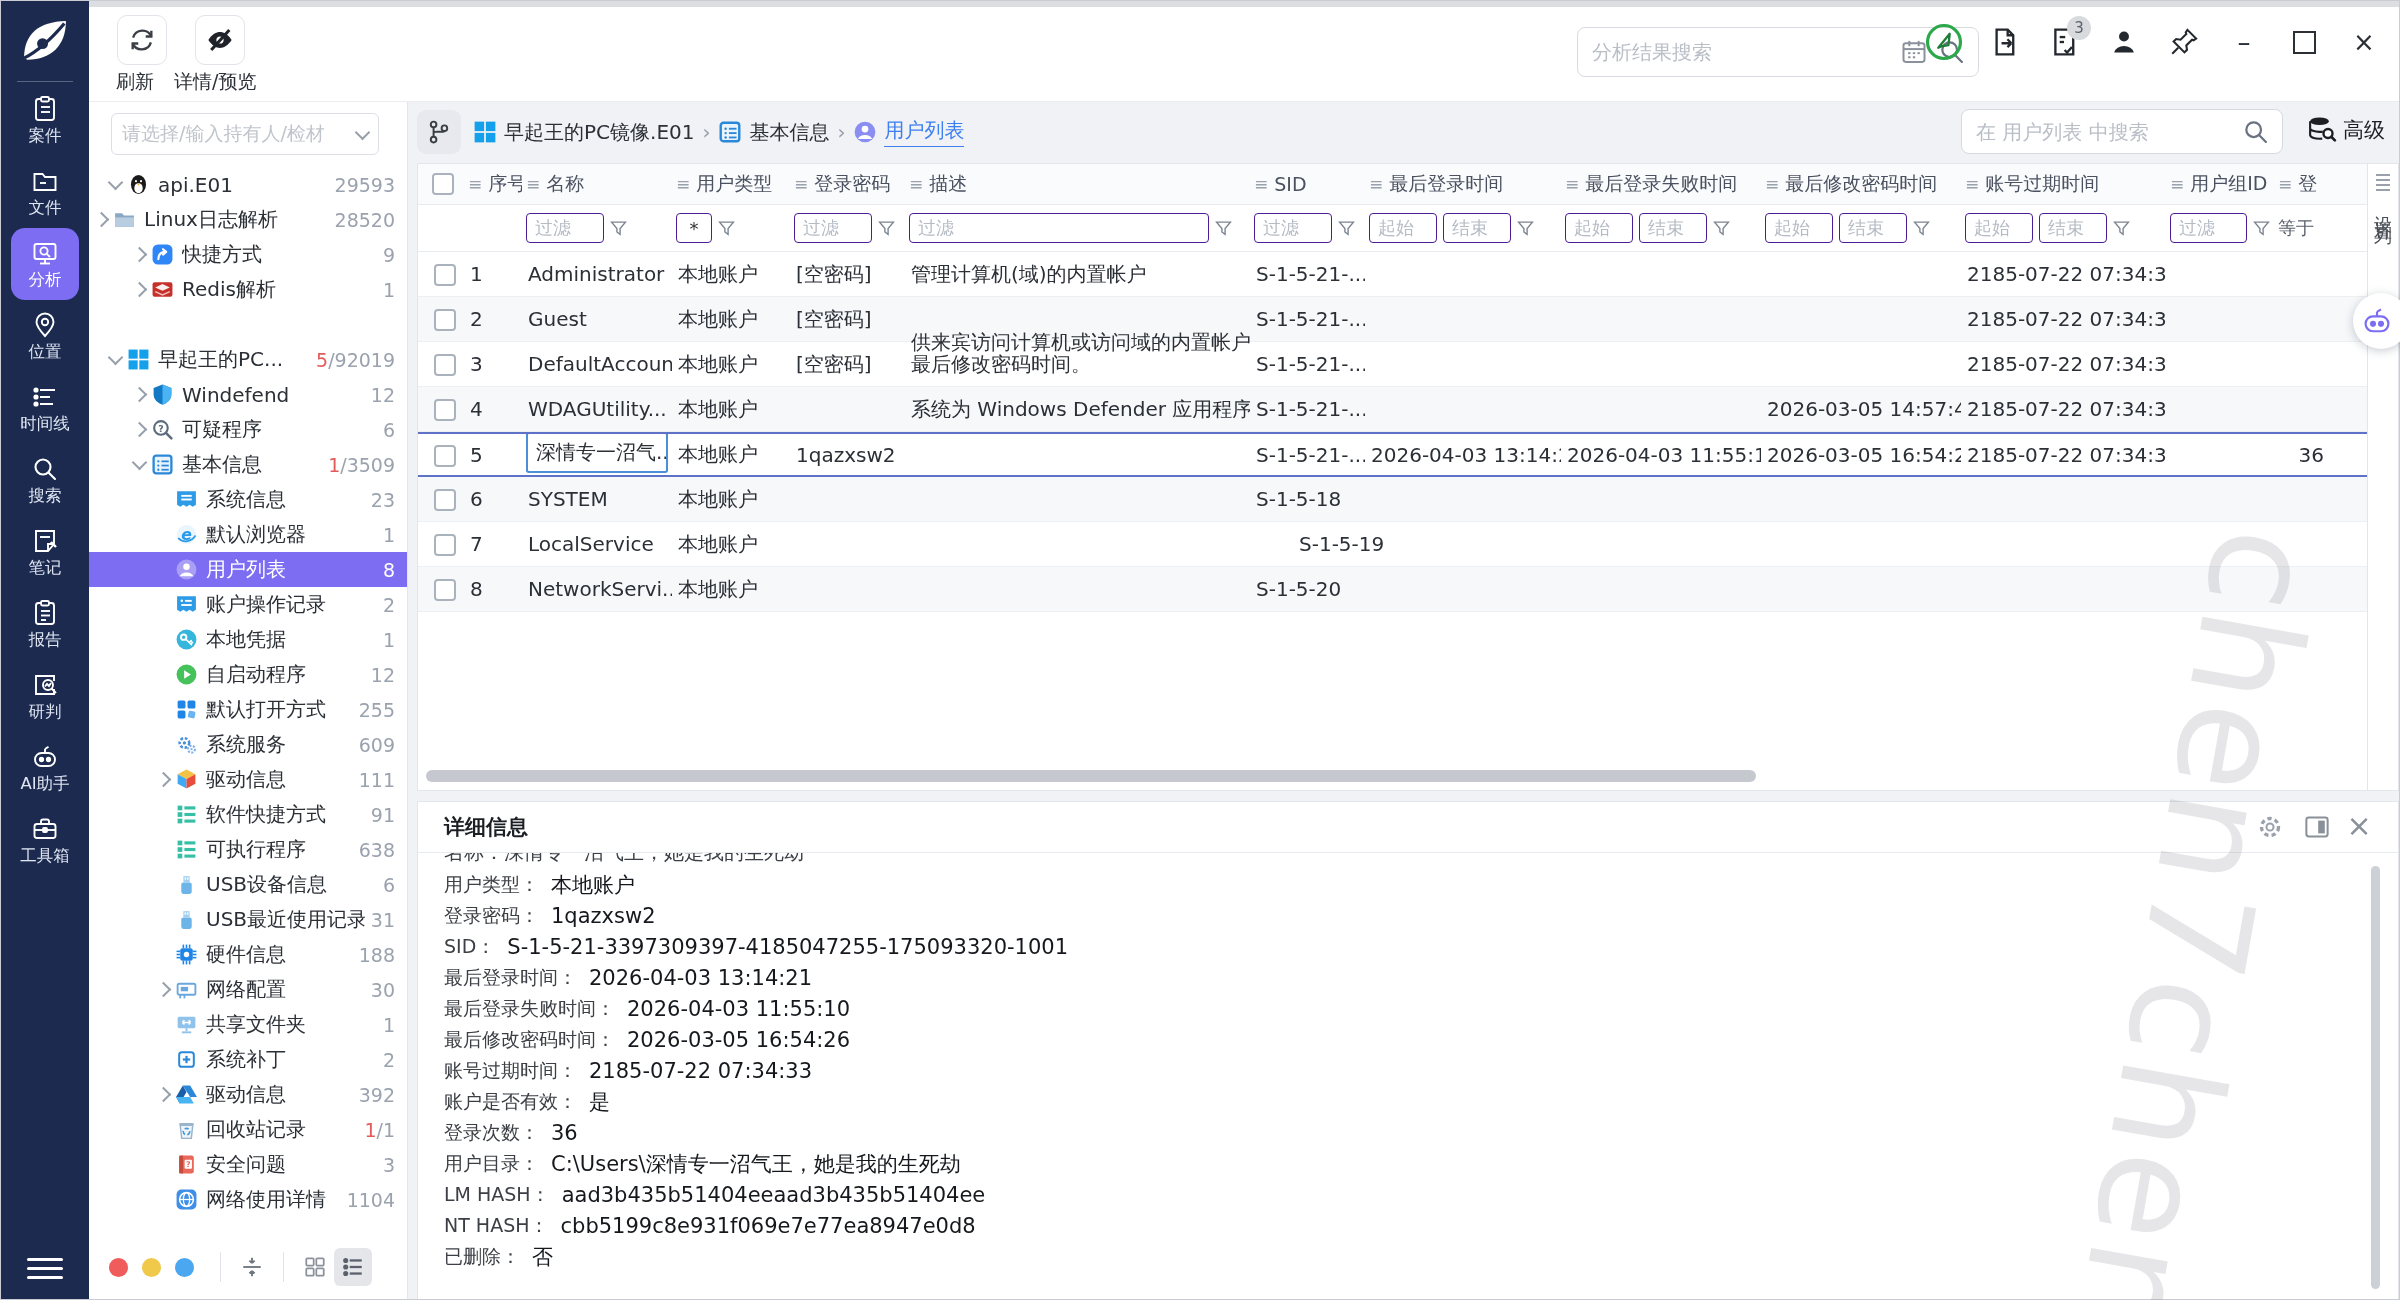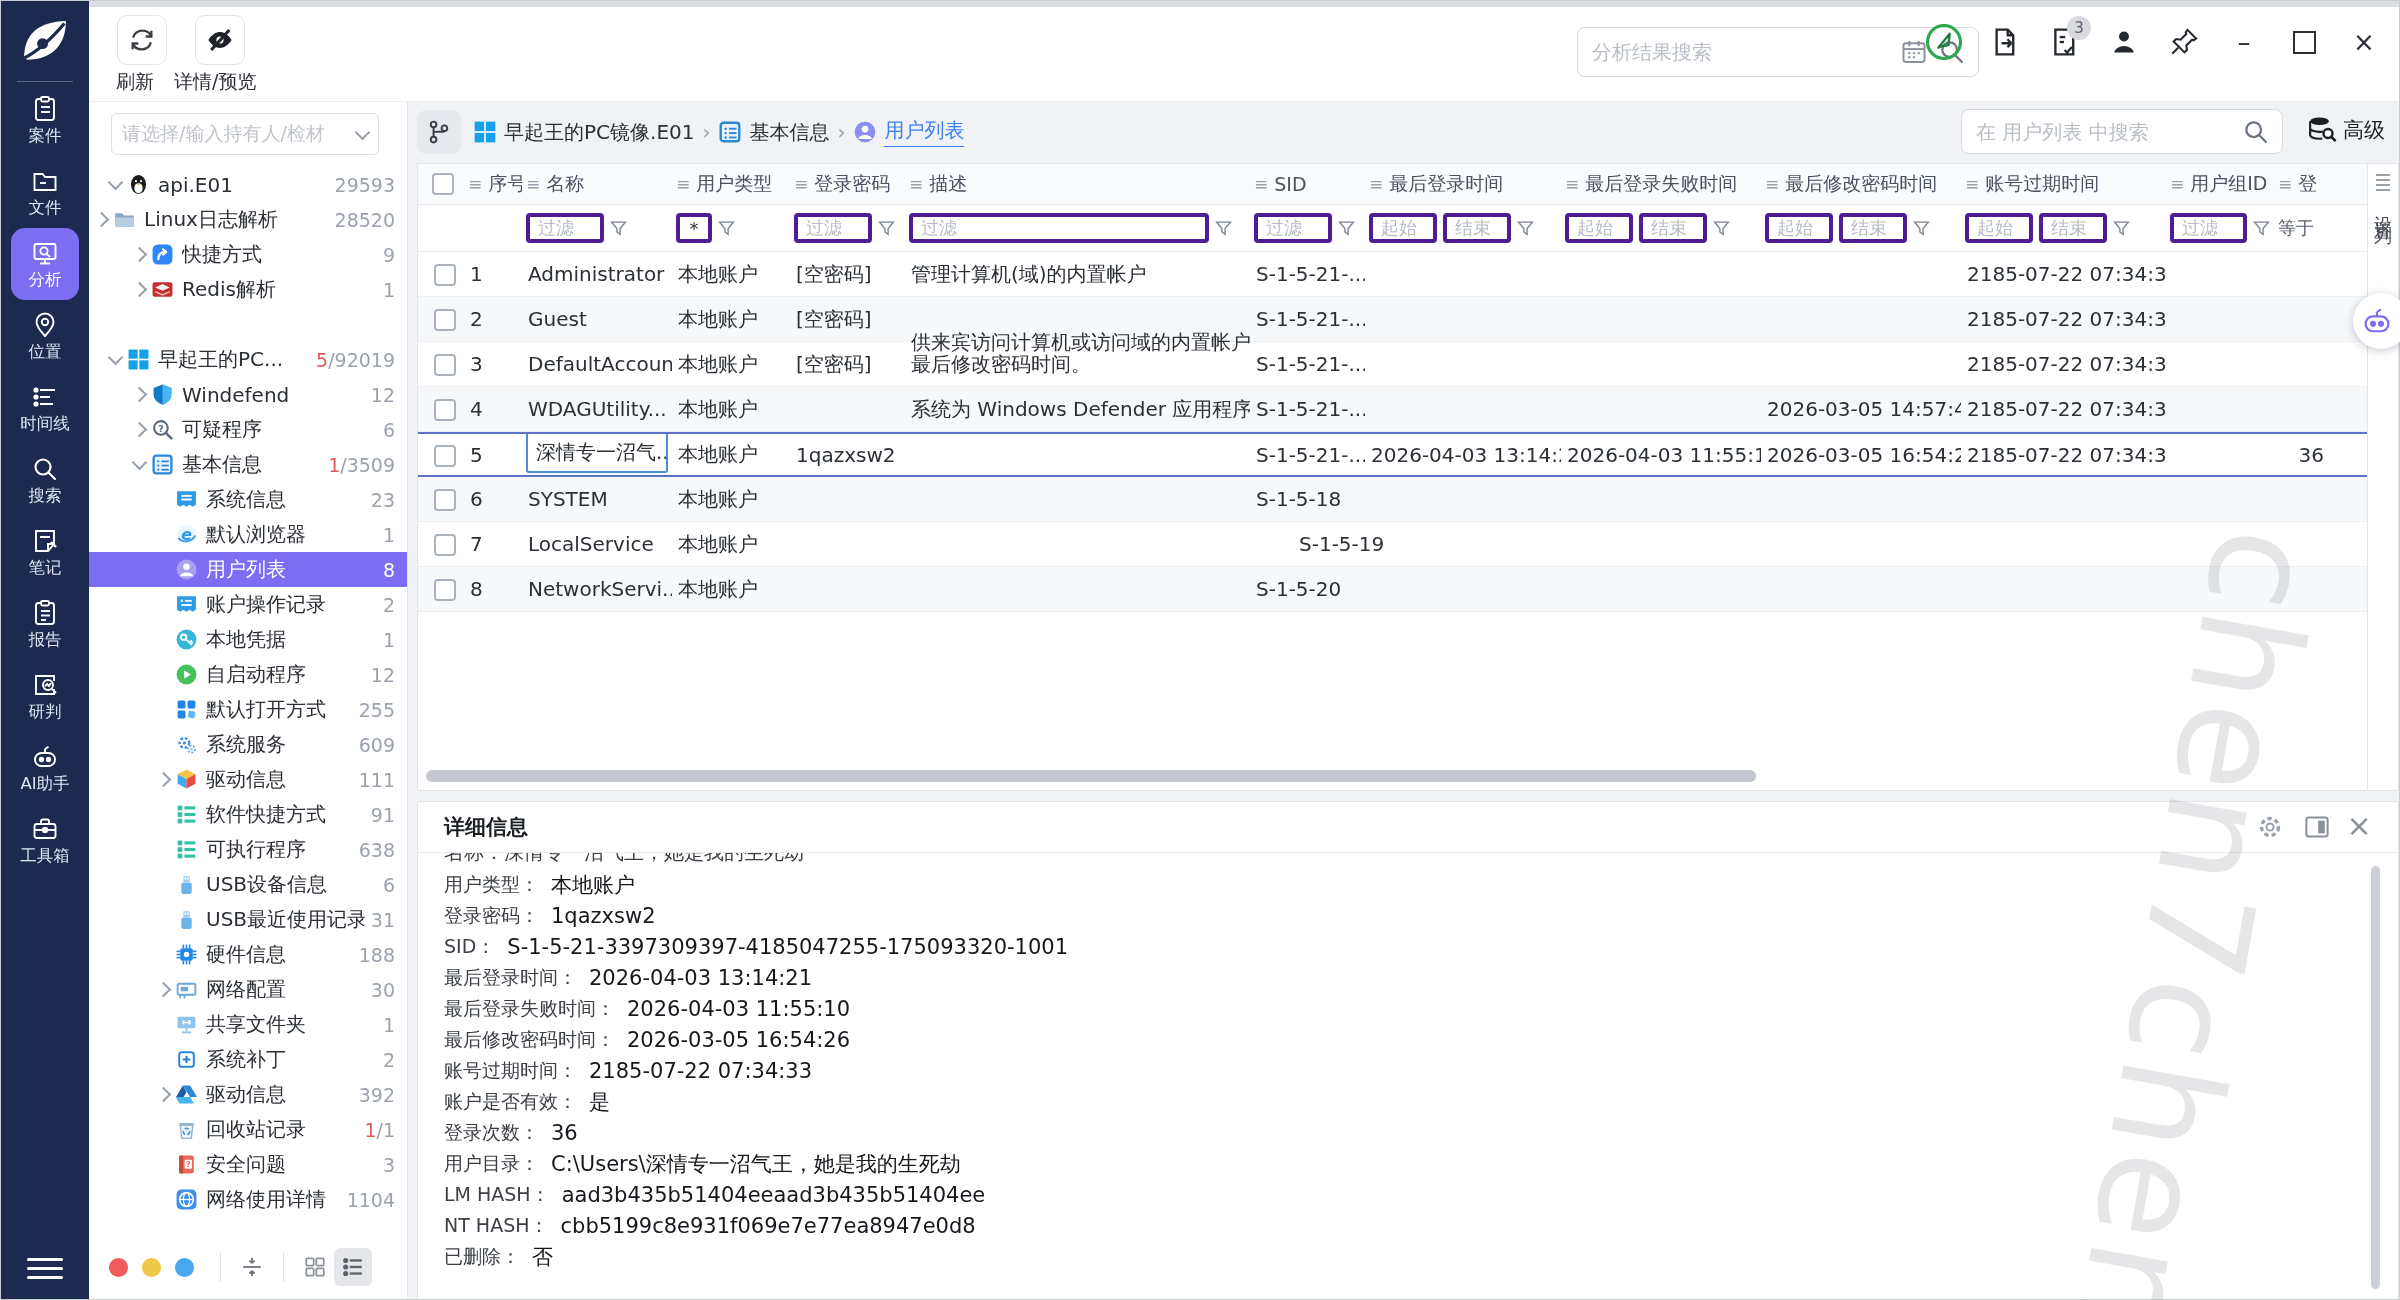--- a/index.html
+++ b/index.html
@@ -96,21 +96,21 @@
 
   
   .table-card{position:absolute;left:10px;top:62px;right:0;height:628px;background:#fff;
               border:1px solid #e3e6ea;box-sizing:border-box;overflow:hidden;}
   .thead{display:flex;height:40px;align-items:center;background:#fafbfc;border-bottom:1px solid #e8ebef;}
   .th{display:flex;align-items:center;gap:6px;box-sizing:border-box;padding:0 4px;overflow:hidden;flex:0 0 auto;}
   .grip{color:#99a1ac;font-size:17px;line-height:1;}
   .th-label{font-size:19px;color:#4a5160;white-space:nowrap;}
   .tfilter{display:flex;height:46px;align-items:center;border-bottom:1px solid #e8ebef;}
   .tf{display:flex;align-items:center;gap:6px;box-sizing:border-box;padding:0 4px;overflow:hidden;flex:0 0 auto;}
-  .f-input{height:30px;border:4px solid #4c1d95;border-radius:4px;background:#fff;color:#b6bcc6;
+  .f-input{height:30px;border:1px solid #4c1d95;border-radius:4px;background:#fff;color:#b6bcc6;
            font-size:18px;display:flex;align-items:center;padding:0 8px;box-sizing:border-box;white-space:nowrap;overflow:hidden;}
   .f-star{width:36px;color:#333;justify-content:center;}
   .funnel{width:17px;height:17px;flex:0 0 auto;cursor:pointer;}
   .f-eq{font-size:18px;color:#5a616c;white-space:nowrap;}
   .tbody .tr{display:flex;height:45px;align-items:center;border-bottom:1px solid #edf0f3;box-sizing:border-box;cursor:default;}
   .tr.even{background:#f6f8fa;}
   .tr.sel{background:#fff;border-top:2px solid #5e72c8;border-bottom:2px solid #5e72c8;}
   .td{box-sizing:border-box;padding:0 6px;font-size:20px;color:#2b2f36;white-space:nowrap;overflow:hidden;flex:0 0 auto;}
   .td.num{text-align:right;}
   .cbx{width:22px;height:22px;border:2px solid #aab3bd;border-radius:4px;background:#fff;cursor:pointer;box-sizing:border-box;}

